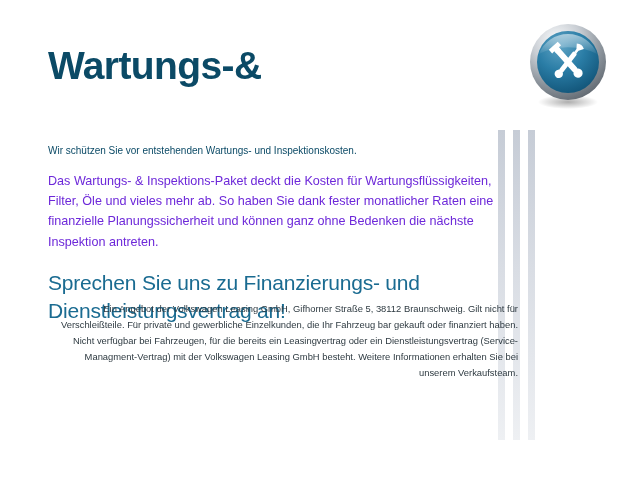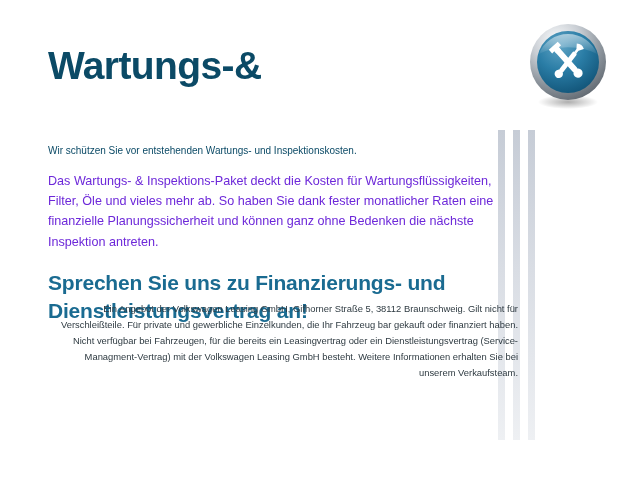--- a/index.html
+++ b/index.html
@@ -82,21 +82,21 @@
   }
 
   
   .subhead {
     position: absolute;
     left: 48px;
     top: 252px;
     width: 470px;
     color: #1a6b91;
     font-size: 21px;
-    font-weight: bold;
+    font-weight: normal;
     line-height: 1.32;
     letter-spacing: -0.2px;
   }
 
   
   .fineprint {
     position: absolute;
     left: 48px;
     top: 292px;
     width: 470px;

